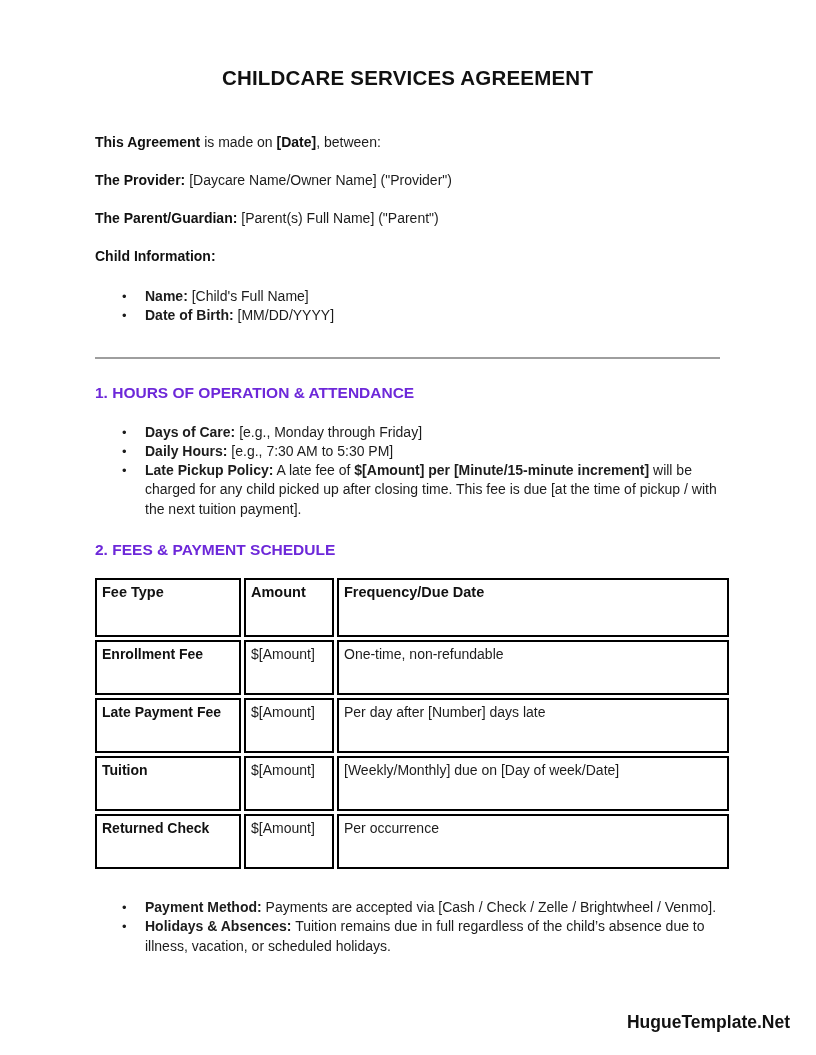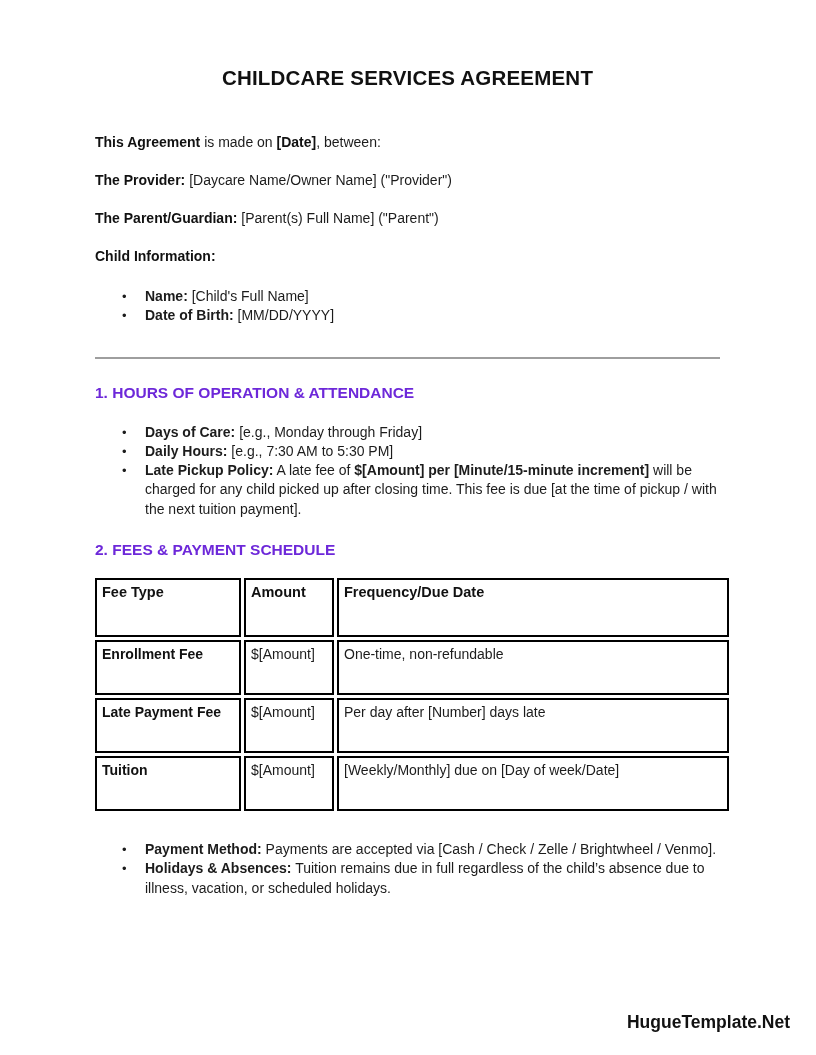--- a/index.html
+++ b/index.html
@@ -135,20 +135,25 @@
       <tr>
         <td class="c1">Late Payment Fee</td>
         <td class="c2">$[Amount]</td>
         <td class="c3">Per day after [Number] days late</td>
       </tr>
       <tr>
         <td class="c1">Tuition</td>
         <td class="c2">$[Amount]</td>
         <td class="c3">[Weekly/Monthly] due on [Day of week/Date]</td>
       </tr>
+      <tr>
+        <td class="c1">Returned Check</td>
+        <td class="c2">$[Amount]</td>
+        <td class="c3">Per occurrence</td>
+      </tr>
     </tbody>
       </table>
 
     <ul class="bullets payment">
       <li><b>Payment Method:</b><span> Payments are accepted via [Cash / Check / Zelle / Brightwheel / Venmo].</span></li>
       <li><b>Holidays &amp; Absences:</b><span> Tuition remains due in full regardless of the child’s absence due to illness, vacation, or scheduled holidays.</span></li>
     </ul>
 
   </div>
 

